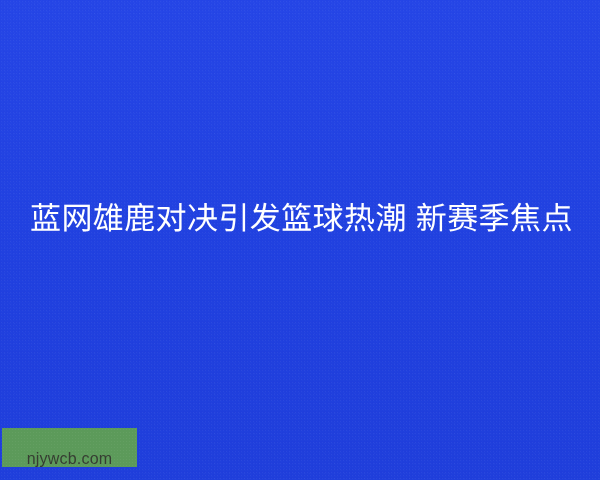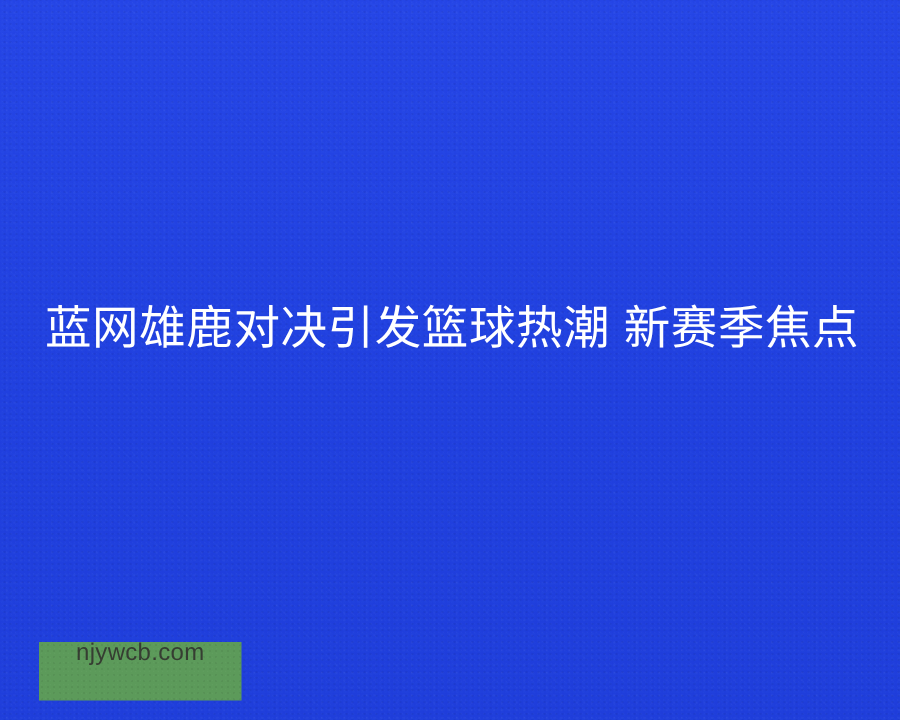--- a/index.html
+++ b/index.html
@@ -63,31 +63,31 @@
     line-height: 42px;
     font-weight: 400;
     letter-spacing: 0.4px;
     white-space: pre;
     text-rendering: optimizeLegibility;
   }
 
   
   #watermark-chip {
     position: absolute;
-    left: 26px;
+    left: 2px;
     top: 428px;
     width: 135px;
     height: 39px;
     background-color: #5c9a5a;
     background-image:
       radial-gradient(rgba(255,255,255,0.05) 0.5px, transparent 0.6px),
       radial-gradient(rgba(0,0,0,0.05) 0.5px, transparent 0.6px);
     background-size: 3px 3px, 4px 4px;
     display: flex;
-    align-items: flex-start;
+    align-items: flex-end;
     justify-content: center;
     z-index: 3;
   }
 
   #watermark-text {
     color: #33362f;
     font-size: 16px;
     line-height: 1;
     font-weight: 400;
     letter-spacing: 0.2px;

